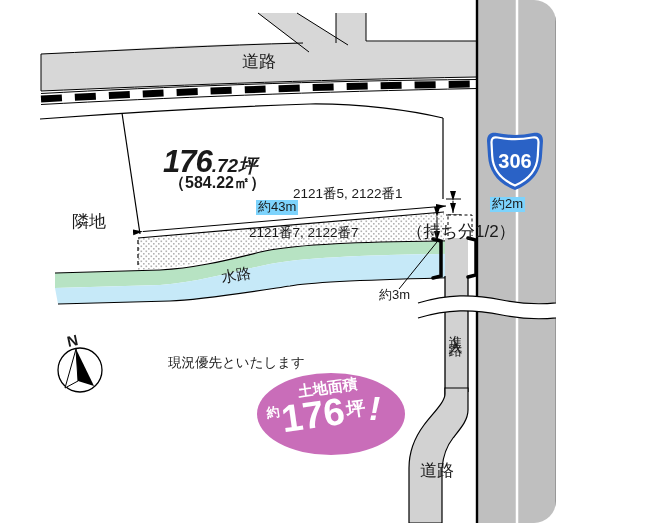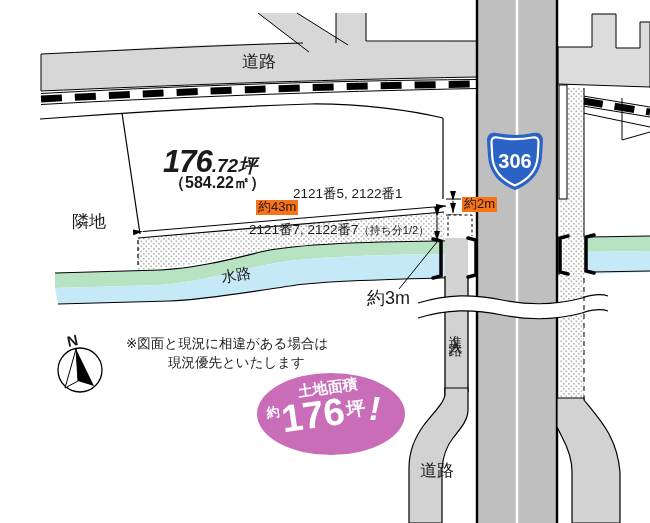--- a/index.html
+++ b/index.html
@@ -1,39 +1,39 @@
 <!DOCTYPE html>
 <html style="--road-light: #d7d7d7; --road-lighter: #dcdcdc; --road-main: #bfbfbf; --road-approach: #d2d2d2; --water-green: #b7e3c3; --water-blue: #c6e9f8; --route-blue: #2a62c6; --badge-pink: #c96db9;"><head>
 <meta charset="utf-8">
 <style>
   :root{
     --road-light:#d7d7d7; --road-lighter:#dcdcdc; --road-main:#bfbfbf;
     --road-approach:#d2d2d2; --water-green:#b7e3c3; --water-blue:#c6e9f8;
     --route-blue:#2a62c6; --badge-pink:#c96db9; --ink:#1a1a1a;
   }
   html,body{margin:0;padding:0;background:#fff;}
-  #stage{position:relative;width:650px;height:523px;background:#fff;border-radius:10px;
+  #stage{position:relative;width:556px;height:523px;background:#fff;border-radius:22px;
          overflow:hidden;font-family:"Liberation Sans","DejaVu Sans",sans-serif;color:var(--ink);}
   #stage svg{position:absolute;left:0;top:0;}
   .lbl{position:absolute;white-space:nowrap;line-height:1.15;}
   .lbl-road{font-size:17px;}
   .lbl-lot{font-size:13.5px;}
-  .lbl-dim{font-size:13px;background:#f97316;padding:0 2px;}
+  .lbl-dim{font-size:13px;background:#7dd3fc;padding:0 2px;}
   .lbl-note{font-size:13.5px;}
   .area-line1{position:absolute;left:163px;top:144px;font-weight:bold;font-style:italic;}
   .area-big{font-size:31px;letter-spacing:-1px;}
   .area-small{font-size:19px;}
   .area-m2{position:absolute;left:169px;top:173px;font-size:16px;font-weight:bold;}
   .waterway-lbl{left:221px;top:266px;font-size:15px;transform:rotate(-10deg);}
   .approach-lbl{left:448px;top:324px;font-size:14px;writing-mode:vertical-rl;
                 text-orientation:upright;letter-spacing:4px;}
   .north-lbl{left:67px;top:332px;font-size:15px;font-weight:bold;transform:rotate(-12deg);}
   .route-lbl{left:490px;top:150px;width:50px;text-align:center;color:#fff;
              font-size:20px;font-weight:bold;}
-  .strip-share{font-size:11px;}
+  .strip-share{font-size:17px;margin-left:48px;}
   .badge-text{position:absolute;left:264px;top:378px;width:140px;color:#fff;
               transform:rotate(-8deg);font-weight:bold;}
   .badge-title{margin-left:36px;font-size:15px;}
   .badge-line2{display:flex;align-items:flex-end;margin-top:-2px;}
   .badge-approx{font-size:13px;margin:0 1px 16px 2px;}
   .badge-value{font-size:38px;line-height:0.9;}
   .badge-unit{font-size:19px;margin:0 1px 4px 2px;}
   .badge-exclaim{font-size:34px;font-style:italic;line-height:0.9;margin-left:3px;
                  transform:rotate(8deg);}
 </style>
@@ -184,32 +184,31 @@
 
 <div class="lbl lbl-road" style="left:242px;top:52px;">道路</div>
 <div class="lbl lbl-road" style="left:72px;top:184px;margin-top:28px;">隣地</div>
 
 <div class="area-line1"><span class="area-big">176</span><span class="area-small">.72坪</span></div>
 <div class="area-m2">（584.22㎡）</div>
 
 <div class="lbl lbl-lot" style="left:293px;top:186px;text-align:center;">2121番5, 2122番1</div>
 
 <div class="lbl lbl-dim" style="left:256px;top:200px;">約43m</div>
-<div class="lbl lbl-dim" style="left:462px;top:197px;">約2m</div>
-<div class="lbl" style="left:367px;top:288px;font-size:18px;">約3m</div>
+<div class="lbl lbl-dim" style="left:490px;top:197px;">約2m</div>
+<div class="lbl" style="left:379px;top:288px;font-size:13px;">約3m</div>
 
 <div class="lbl lbl-lot" style="left:249px;top:222px;"><span>2121番7, 2122番7</span><span class="strip-share">（持ち分1/2）</span></div>
 
 <div class="lbl waterway-lbl">水路</div>
 <div class="lbl approach-lbl">進入路</div>
 <div class="lbl lbl-road" style="left:420px;top:461px;">道路</div>
 <div class="lbl route-lbl">306</div>
 <div class="lbl north-lbl">N</div>
 
-<div class="lbl lbl-note" style="left:126px;top:336px;">※図面と現況に相違がある場合は</div>
 <div class="lbl lbl-note" style="left:139px;top:355px;margin-left:29px;">現況優先といたします</div>
 
 <div class="badge-text">
   <div class="badge-title">土地面積</div>
   <div class="badge-line2">
     <span class="badge-approx">約</span>
     <span class="badge-value">176</span>
     <span class="badge-unit">坪</span>
     <span class="badge-exclaim">!</span>
   </div>

